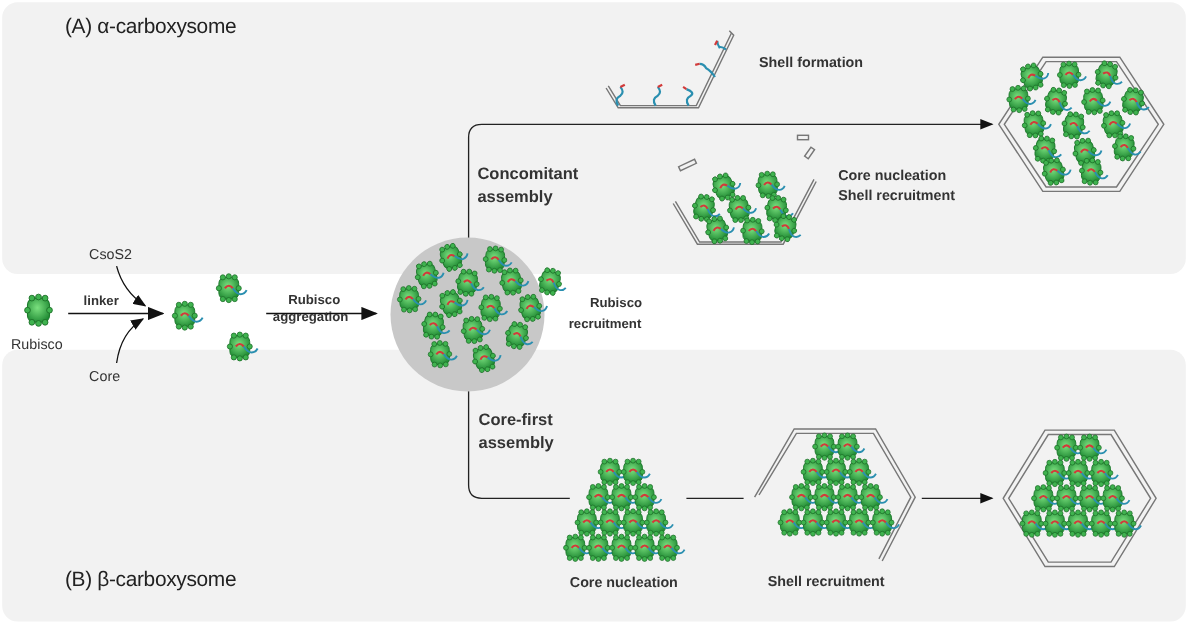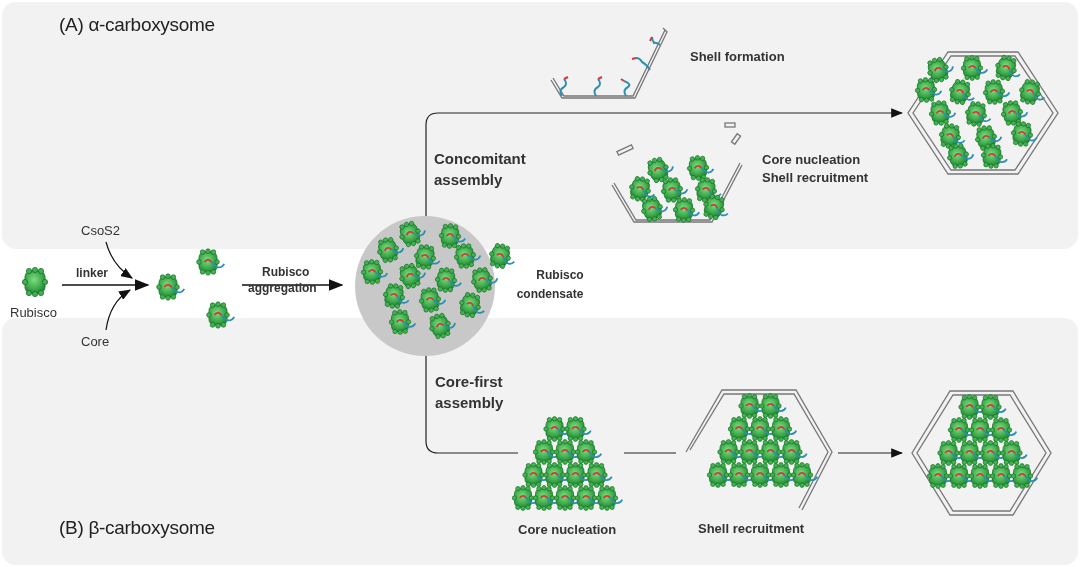--- a/index.html
+++ b/index.html
@@ -1177,21 +1177,21 @@
 <div class="ptitle" style="left:16px;top:14px;">(A) α-carboxysome</div>
 <div class="ptitle" style="left:16px;top:517px;">(B) β-carboxysome</div>
 
 <div class="lbl-n" style="left:10px;top:305px;">Rubisco</div>
 <div class="lbl" style="left:76px;top:264px;">linker</div>
 <div class="lbl-n" style="left:81px;top:223px;">CsoS2</div>
 <div class="lbl-n" style="left:81px;top:334px;">Core</div>
 <div class="lbl" style="left:262px;top:263px;">Rubisco</div>
 <div class="lbl" style="left:248px;top:279px;">aggregation</div>
 <div class="lbl" style="left:520px;top:266px;text-align:center;width:80px;">Rubisco</div>
-<div class="lbl" style="left:508px;top:285px;text-align:center;width:84px;">condensate</div>
+<div class="lbl" style="left:508px;top:285px;text-align:center;width:84px;">recruitment</div>
 <div class="lbl" style="left:690px;top:47px;font-size:13px;">Shell formation</div>
 <div class="lbl" style="left:434px;top:149px;font-size:15px;">Concomitant</div>
 <div class="lbl" style="left:434px;top:170px;font-size:15px;">assembly</div>
 <div class="lbl" style="left:762px;top:150px;font-size:13px;">Core nucleation</div>
 <div class="lbl" style="left:762px;top:168px;font-size:13px;">Shell recruitment</div>
 <div class="lbl" style="left:435px;top:372px;font-size:15px;">Core-first</div>
 <div class="lbl" style="left:435px;top:393px;font-size:15px;">assembly</div>
 <div class="lbl" style="left:518px;top:520px;font-size:13px;">Core nucleation</div>
 <div class="lbl" style="left:698px;top:519px;font-size:13px;">Shell recruitment</div>
 

